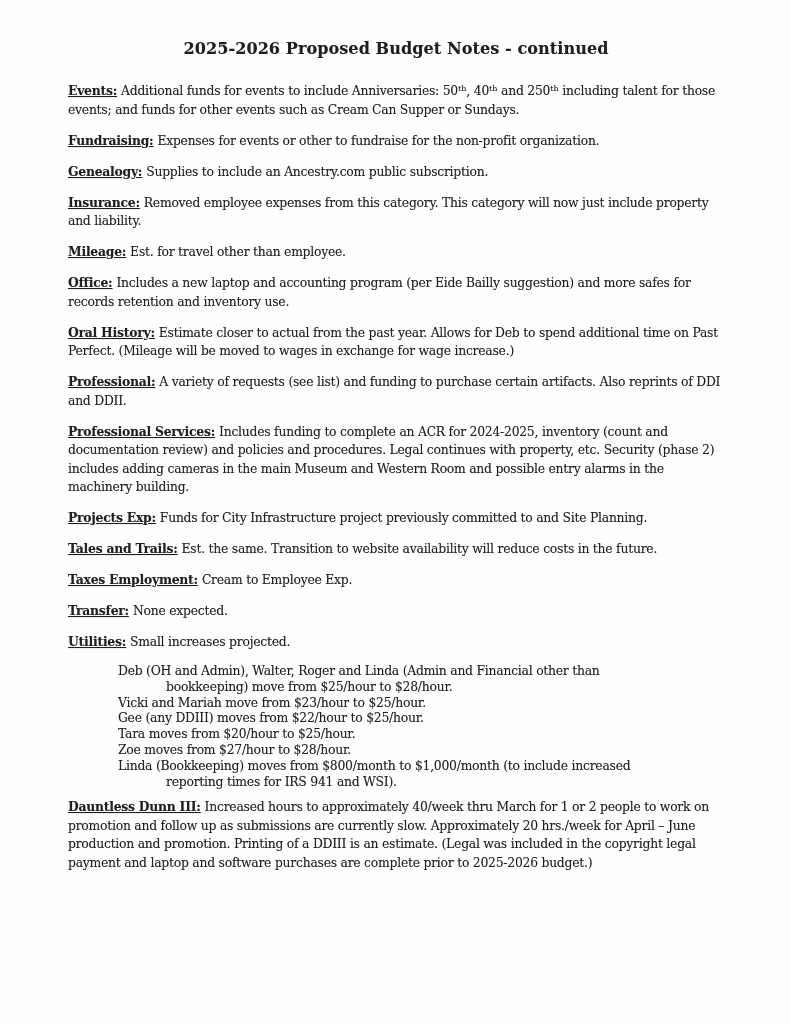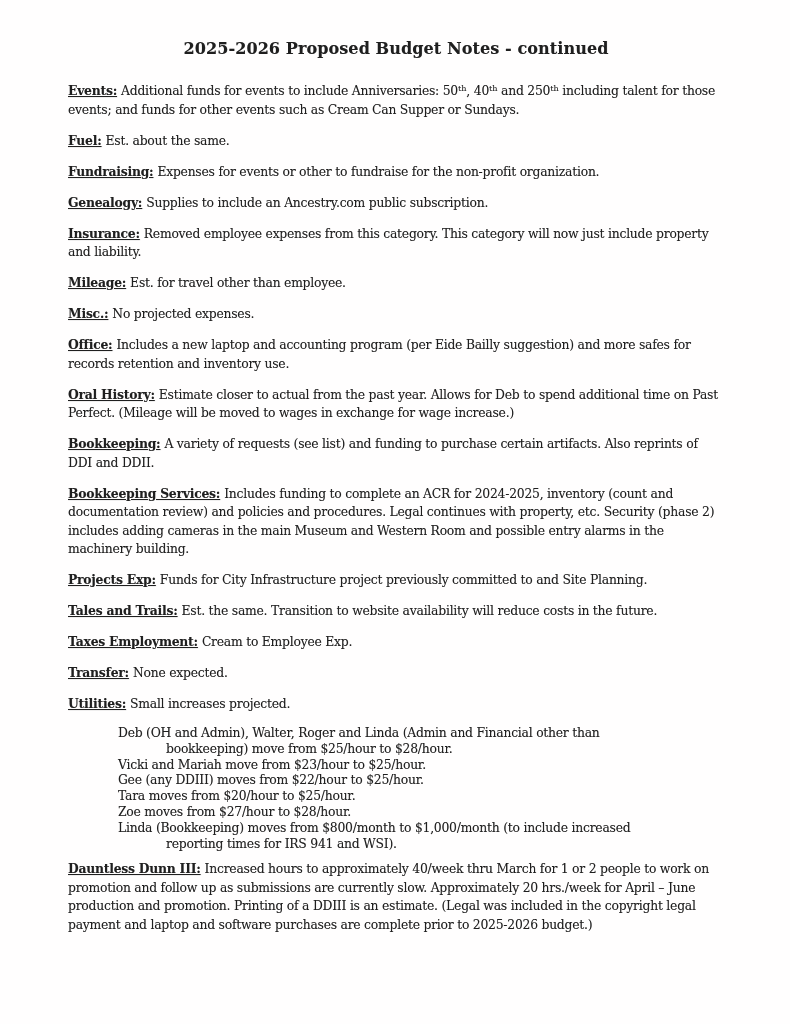--- a/index.html
+++ b/index.html
@@ -57,39 +57,37 @@
 </style>
 </head>
 <body>
 
 <div class="page">
 
   <h1 class="title">2025-2026 Proposed Budget Notes - continued</h1>
 
   <p class="para"><span class="lbl">Events:</span><span>Additional funds for events to include Anniversaries: 50</span><sup class="ord">th</sup><span>, 40</span><sup class="ord">th</sup><span> and 250</span><sup class="ord">th</sup><span> including talent for those events; and funds for other events such as Cream Can Supper or Sundays.</span></p>
 
-  <p class="para"><span class="lbl">Fuel:</span><span>Est. about the same.</span></p>
 
   <p class="para"><span class="lbl">Fundraising:</span><span>Expenses for events or other to fundraise for the non-profit organization.</span></p>
 
   <p class="para"><span class="lbl">Genealogy:</span><span>Supplies to include an Ancestry.com public subscription.</span></p>
 
   <p class="para"><span class="lbl">Insurance:</span><span>Removed employee expenses from this category. This category will now just include property and liability.</span></p>
 
   <p class="para"><span class="lbl">Mileage:</span><span>Est. for travel other than employee.</span></p>
 
-  <p class="para"><span class="lbl">Misc.:</span><span>No projected expenses.</span></p>
 
   <p class="para"><span class="lbl">Office:</span><span>Includes a new laptop and accounting program (per Eide Bailly suggestion) and more safes for records retention and inventory use.</span></p>
 
   <p class="para"><span class="lbl">Oral History:</span><span>Estimate closer to actual from the past year. Allows for Deb to spend additional time on Past Perfect. (Mileage will be moved to wages in exchange for wage increase.)</span></p>
 
-  <p class="para"><span class="lbl">Bookkeeping:</span><span>A variety of requests (see list) and funding to purchase certain artifacts. Also reprints of DDI and DDII.</span></p>
+  <p class="para"><span class="lbl">Professional:</span><span>A variety of requests (see list) and funding to purchase certain artifacts. Also reprints of DDI and DDII.</span></p>
 
-  <p class="para"><span class="lbl">Bookkeeping Services:</span><span>Includes funding to complete an ACR for 2024-2025, inventory (count and documentation review) and policies and procedures. Legal continues with property, etc. Security (phase 2) includes adding cameras in the main Museum and Western Room and possible entry alarms in the machinery building.</span></p>
+  <p class="para"><span class="lbl">Professional Services:</span><span>Includes funding to complete an ACR for 2024-2025, inventory (count and documentation review) and policies and procedures. Legal continues with property, etc. Security (phase 2) includes adding cameras in the main Museum and Western Room and possible entry alarms in the machinery building.</span></p>
 
   <p class="para"><span class="lbl">Projects Exp:</span><span>Funds for City Infrastructure project previously committed to and Site Planning.</span></p>
 
   <p class="para"><span class="lbl">Tales and Trails:</span><span>Est. the same. Transition to website availability will reduce costs in the future.</span></p>
 
   <p class="para"><span class="lbl">Taxes Employment:</span><span>Cream to Employee Exp.</span></p>
 
   <p class="para"><span class="lbl">Transfer:</span><span>None expected.</span></p>
 
   <p class="para"><span class="lbl">Utilities:</span><span>Small increases projected.</span></p>

